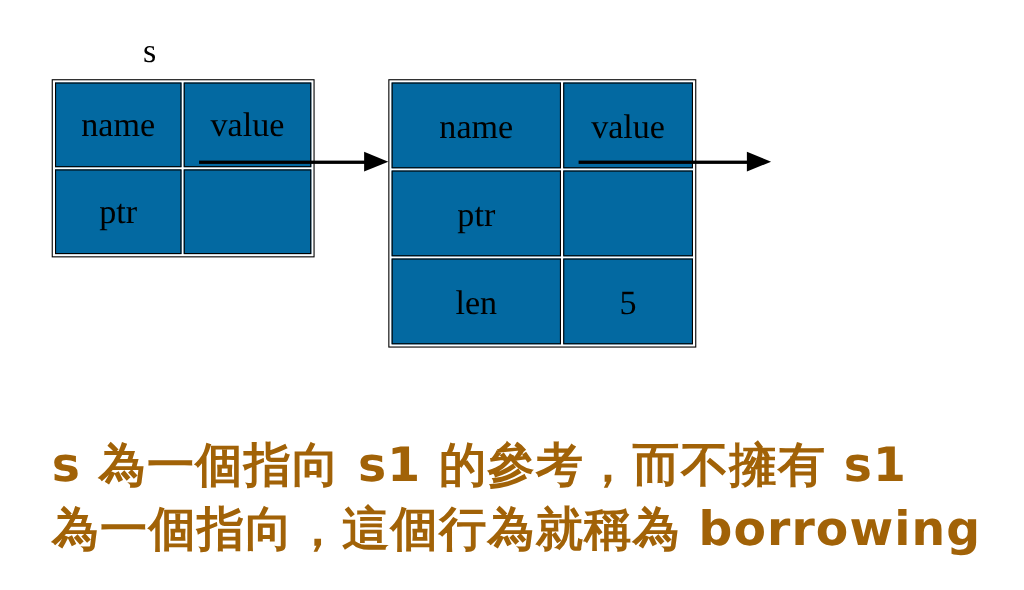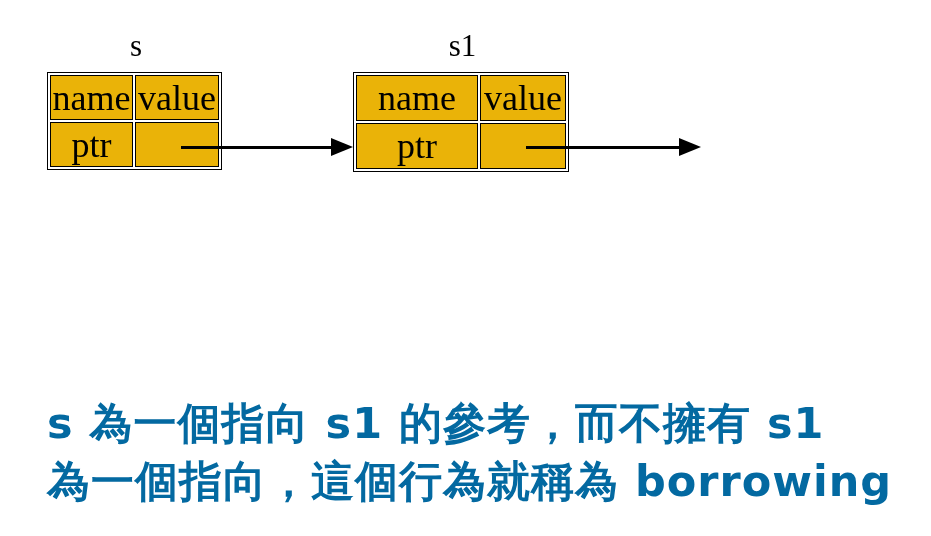--- a/index.html
+++ b/index.html
@@ -26,25 +26,25 @@
     position: absolute;
     border-collapse: separate;
     border-spacing: 2px;
     border: 1.5px solid #000000;
     background: #ffffff;
   }
   table.memtable td {
     border: 1.5px solid #000000;
     text-align: center;
     vertical-align: middle;
-    font-size: 36px;
+    font-size: 31px;
     line-height: 1;
-    padding: 0;
+    padding: 16px;
     height: 44px;
-    background: #eab308;
+    background: #0369a1;
   }
   #tbl-s   { left: 47px;  top: 72px; }
   #tbl-s1  { left: 353px; top: 72px; }
   #tbl-heap{ left: 700px; top: 72px; }
   #tbl-s td.c0   { width: 81px; }
   #tbl-s td.c1   { width: 82px; }
   #tbl-s td      { height: 43px; }
   #tbl-s1 td.c0  { width: 120px; }
   #tbl-s1 td.c1  { width: 84px; }
   #tbl-heap td.c0{ width: 85px; }
@@ -67,21 +67,21 @@
   #arrow2-head { left: 679px; top: 138px; }
   .caption {
     position: absolute;
     left: 47px;
     top: 394px;
     width: 860px;
     font-family: "DejaVu Sans", "Liberation Sans", sans-serif;
     font-weight: bold;
     font-size: 43px;
     line-height: 58px;
-    color: #0369a1;
+    color: #a16207;
     letter-spacing: 1px;
     white-space: nowrap;
   }
 </style>
 </head>
 <body>
 
 <div class="canvas">
 
   <div class="tbl-title" id="title-s">s</div>
@@ -91,30 +91,33 @@
       <td class="c0">name</td>
       <td class="c1">value</td>
     </tr>
     <tr>
       <td class="c0">ptr</td>
       <td class="c1"></td>
     </tr>
   </tbody>
     </table>
 
-  <div class="tbl-title" id="title-s1">s1</div>
   <table class="memtable" id="tbl-s1">
     <tbody>
         <tr>
       <td class="c0">name</td>
       <td class="c1">value</td>
     </tr>
     <tr>
       <td class="c0">ptr</td>
       <td class="c1"></td>
+    </tr>
+    <tr>
+      <td class="c0">len</td>
+      <td class="c1">5</td>
     </tr>
   </tbody>
     </table>
 
 
   <div class="arrow-line" id="arrow1-line"></div>
   <div class="arrow-head" id="arrow1-head"></div>
   <div class="arrow-line" id="arrow2-line"></div>
   <div class="arrow-head" id="arrow2-head"></div>
 

